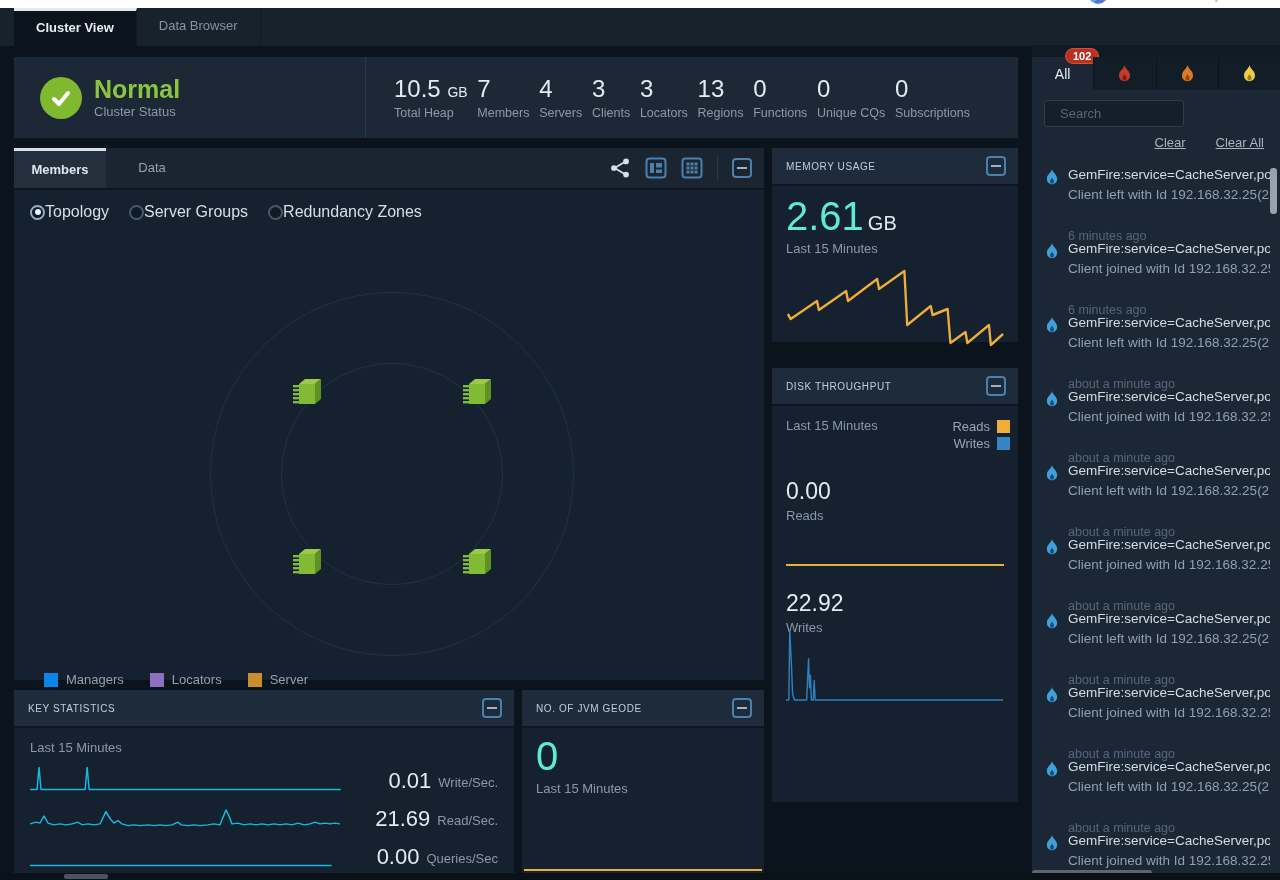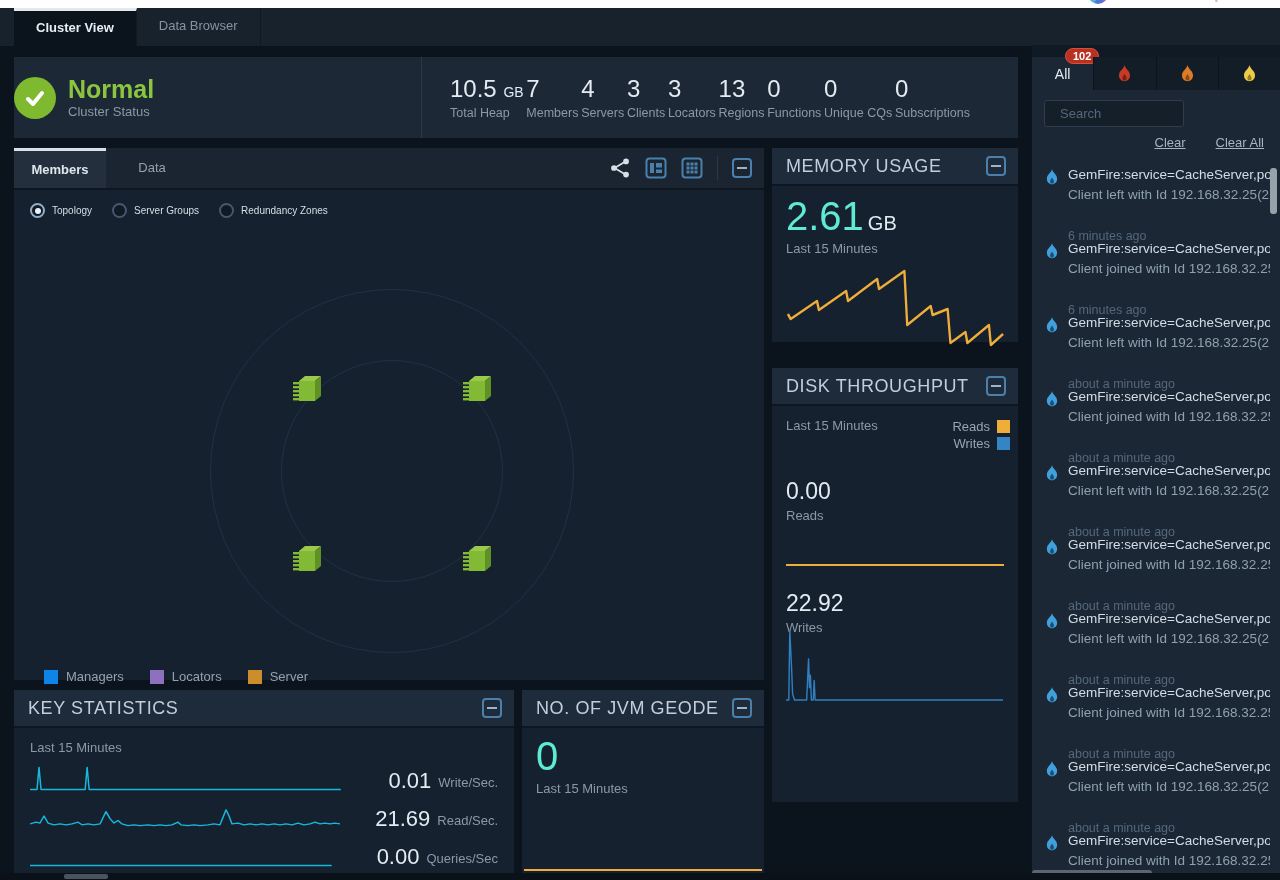--- a/index.html
+++ b/index.html
@@ -14,46 +14,46 @@
   .logo-text { font-size:17px; letter-spacing:5px; color:#b9bfc6; font-weight:bold; }
 
   
   .navbar { position:absolute; left:0; top:8px; width:1280px; height:38px; background:#18222d; }
   .nav-tabs { margin-left:14px; height:38px; display:flex; }
   .nav-tab { padding:0 22px; line-height:36px; font-size:13px; color:#8494a3; background:#18222d; border-right:1px solid #111a24; cursor:default; }
   .nav-tab.active { background:#0b131d; border-top:3px solid #e4e9ee; line-height:33px; color:#e6edf3; font-weight:bold; }
 
   
   .statusbar { position:absolute; left:14px; top:57px; width:1004px; height:81px; background:#1c2836; display:flex; }
-  .cluster-status { width:408px; display:flex; align-items:center; border-right:1px solid #2b3947; }
+  .cluster-status { width:352px; display:flex; align-items:center; padding-left:26px; border-right:1px solid #2b3947; }
   .check-circle { width:42px; height:42px; border-radius:50%; background:#7fb92f; display:flex; align-items:center; justify-content:center; margin-right:12px; }
   .status-label { color:#8bc53f; font-size:25px; font-weight:bold; line-height:26px; }
   .status-sub { color:#8b99a6; font-size:13px; margin-top:2px; }
   .metrics { flex:1; display:flex; align-items:center; justify-content:space-between; padding:0 48px 0 28px; }
   .metric { }
   .metric .val { font-size:24px; color:#e3ebf2; }
   .metric .unit { font-size:14px; color:#e3ebf2; }
   .metric .lbl { font-size:12.5px; color:#8b99a6; margin-top:3px; }
 
   
   .panel { position:absolute; background:#15212e; }
   .panel-header { height:38px; background:#1d2b3a; display:flex; align-items:center; justify-content:space-between; padding:0 12px 0 14px; border-bottom:2px solid #0d1621; }
-  .panel-title { font-size:18px; letter-spacing:0.6px; color:#c3ceda; }
+  .panel-title { font-size:10px; letter-spacing:0.6px; color:#c3ceda; }
   .sq-icon { width:20px; height:20px; border:2px solid #4b80ad; border-radius:4px; position:relative; cursor:pointer; }
   .sq-icon .minus { position:absolute; left:3px; right:3px; top:7px; height:2px; background:#9fb3c8; }
 
   
   .members-panel { left:14px; top:148px; width:750px; height:532px; }
   .mp-tabs { height:42px; background:#1a2531; display:flex; align-items:stretch; border-bottom:2px solid #0e1620; }
   .mp-tab { width:92px; text-align:center; line-height:40px; font-size:13px; color:#93a1af; }
   .mp-tab.active { background:#232f3d; border-top:3px solid #d8dfe6; line-height:37px; color:#dfe7ee; font-weight:bold; }
   .mp-icons { margin-left:auto; display:flex; align-items:center; gap:14px; padding-right:12px; }
   .mp-sep { width:1px; height:24px; background:#2b3947; }
   .radio-row { display:flex; align-items:center; gap:20px; padding:13px 16px; }
-  .radio { display:flex; align-items:center; gap:7px; font-size:10px; color:#d7dfe7; cursor:pointer; }
+  .radio { display:flex; align-items:center; font-size:16px; color:#d7dfe7; cursor:pointer; }
   .radio .circ { width:15px; height:15px; border-radius:50%; border:2px solid #46586c; background:#101a24; display:flex; align-items:center; justify-content:center; }
   .radio.sel .circ { border-color:#93adc6; }
   .radio .dot { width:6px; height:6px; border-radius:50%; background:#e9f2fa; }
   .topology { position:relative; height:430px; }
   .ring { position:absolute; border:1.5px solid #1e3246; border-radius:50%; }
   .node { position:absolute; width:30px; height:30px; }
   .legend { display:flex; gap:26px; padding:8px 0 0 30px; }
   .legend-item { display:flex; align-items:center; gap:8px; font-size:13px; color:#93a1af; }
   .legend-sq { width:14px; height:14px; }
 

